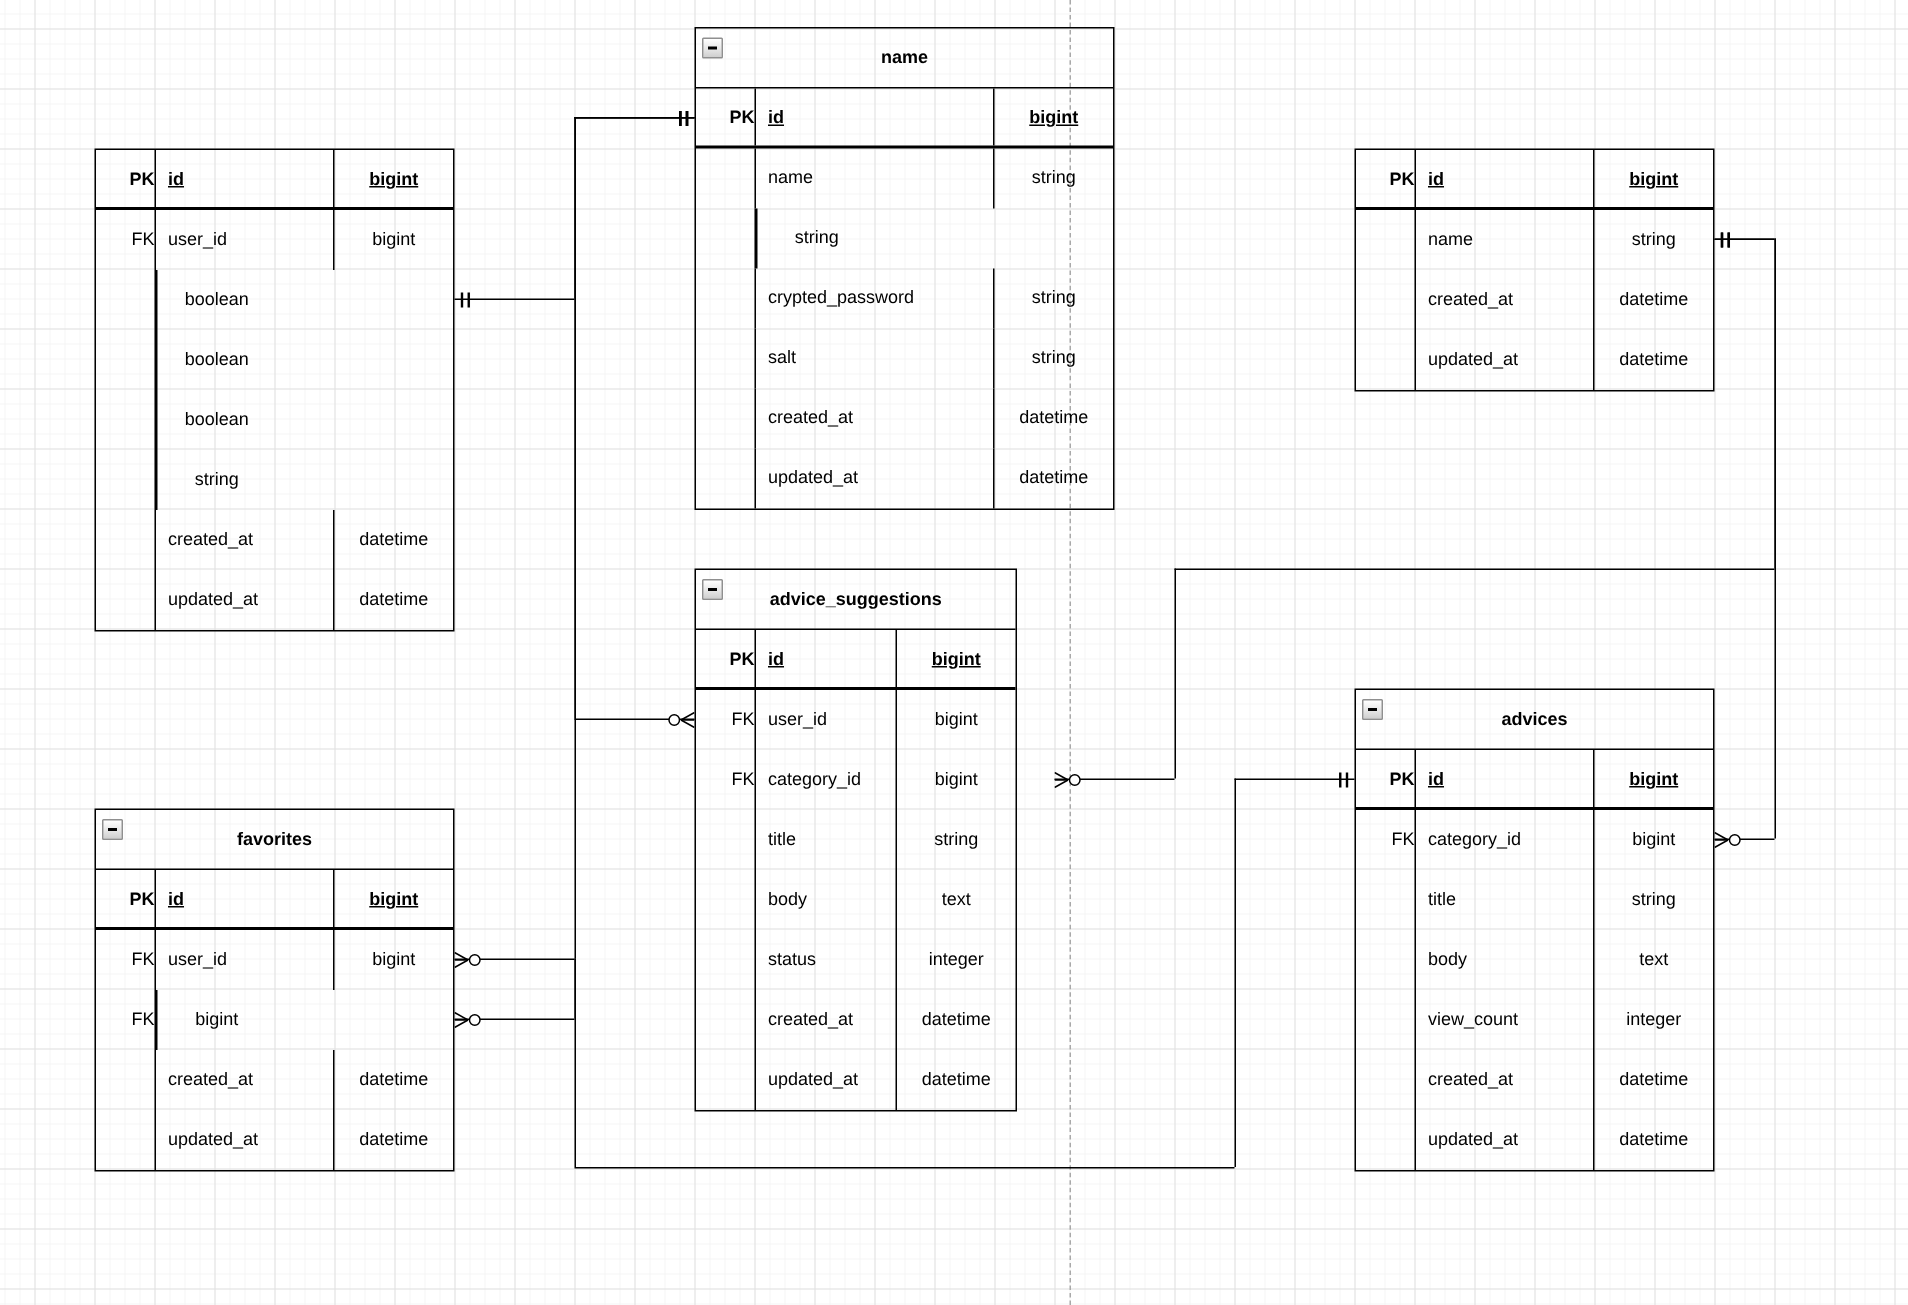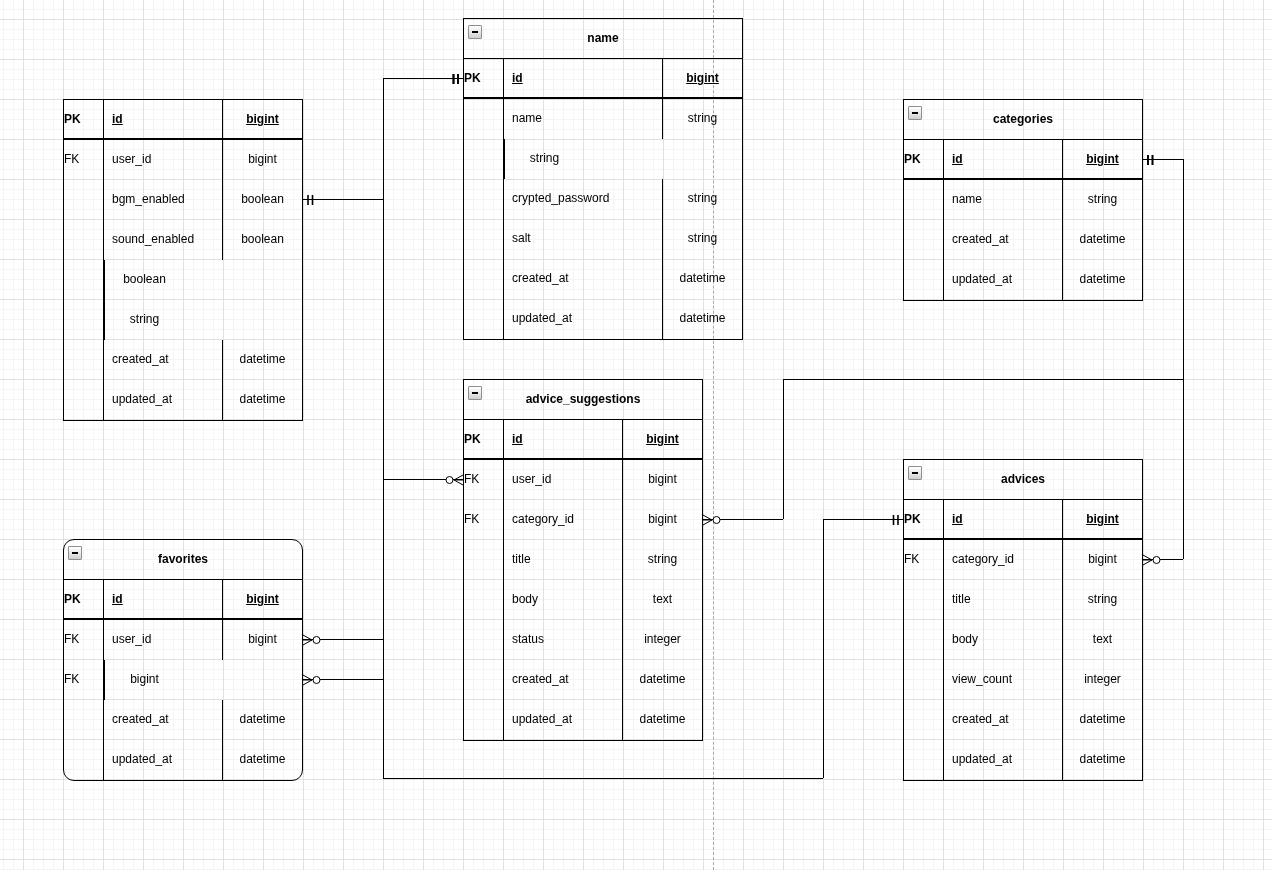--- a/index.html
+++ b/index.html
@@ -38,21 +38,21 @@
     background: linear-gradient(180deg, #ffffff 0%, #e7e7e7 55%, #cfcfcf 100%);
     border-radius: 1px;
   }
   .collapse-icon .minus {
     position: absolute; left: 3px; right: 3px; top: 5px; height: 2px;
     background: #000;
   }
   .er-row { display: flex; height: 40px; box-sizing: border-box; }
   .er-row.pk { border-bottom: 2px solid #000; font-weight: bold; }
   .cell { box-sizing: border-box; line-height: 38px; height: 100%; overflow: hidden; white-space: nowrap; }
-  .cell.key { border-right: 1px solid #000; text-align: left; flex: 0 0 auto; }
+  .cell.key { border-right: 1px solid #000; text-align: right; flex: 0 0 auto; }
   .cell.name { text-align: left; padding-left: 8px; flex: 1 1 auto; }
   .cell.type { border-left: 1px solid #000; text-align: center; flex: 0 0 auto; }
   .er-row.pk .cell.name span, .er-row.pk .cell.type span { text-decoration: underline; }
   .edge-seg { position: absolute; background: #000; z-index: 1; }
   .edge-marker { position: absolute; z-index: 3; }
 </style>
 </head>
 <body>
 
 <div id="canvas">
@@ -183,26 +183,24 @@
         <div class="cell name"><span>id</span></div>
         <div class="cell type" style="flex-basis: 80px; width: 80px;"><span>bigint</span></div>
       </div>
       <div class="er-row">
         <div class="cell key" style="flex-basis: 40px; width: 40px;">FK</div>
         <div class="cell name"><span>user_id</span></div>
         <div class="cell type" style="flex-basis: 80px; width: 80px;"><span>bigint</span></div>
       </div>
       <div class="er-row">
         <div class="cell key" style="flex-basis: 40px; width: 40px;"></div>
-        <div class="cell name"><span>bgm_enabled</span></div>
         <div class="cell type" style="flex-basis: 80px; width: 80px;"><span>boolean</span></div>
       </div>
       <div class="er-row">
         <div class="cell key" style="flex-basis: 40px; width: 40px;"></div>
-        <div class="cell name"><span>sound_enabled</span></div>
         <div class="cell type" style="flex-basis: 80px; width: 80px;"><span>boolean</span></div>
       </div>
       <div class="er-row">
         <div class="cell key" style="flex-basis: 40px; width: 40px;"></div>
         <div class="cell type" style="flex-basis: 80px; width: 80px;"><span>boolean</span></div>
       </div>
       <div class="er-row">
         <div class="cell key" style="flex-basis: 40px; width: 40px;"></div>
         <div class="cell type" style="flex-basis: 80px; width: 80px;"><span>string</span></div>
       </div>
@@ -211,23 +209,20 @@
         <div class="cell name"><span>created_at</span></div>
         <div class="cell type" style="flex-basis: 80px; width: 80px;"><span>datetime</span></div>
       </div>
       <div class="er-row">
         <div class="cell key" style="flex-basis: 40px; width: 40px;"></div>
         <div class="cell name"><span>updated_at</span></div>
         <div class="cell type" style="flex-basis: 80px; width: 80px;"><span>datetime</span></div>
       </div>
     </div>
     <div class="er-table" style="left: 903px; top: 99px; width: 240px;">
-      <div class="er-header"><div class="collapse-icon">
-          <div class="minus"></div>
-        </div><span>categories</span></div>
       <div class="er-row pk">
         <div class="cell key" style="flex-basis: 40px; width: 40px;">PK</div>
         <div class="cell name"><span>id</span></div>
         <div class="cell type" style="flex-basis: 80px; width: 80px;"><span>bigint</span></div>
       </div>
       <div class="er-row">
         <div class="cell key" style="flex-basis: 40px; width: 40px;"></div>
         <div class="cell name"><span>name</span></div>
         <div class="cell type" style="flex-basis: 80px; width: 80px;"><span>string</span></div>
       </div>
@@ -235,21 +230,21 @@
         <div class="cell key" style="flex-basis: 40px; width: 40px;"></div>
         <div class="cell name"><span>created_at</span></div>
         <div class="cell type" style="flex-basis: 80px; width: 80px;"><span>datetime</span></div>
       </div>
       <div class="er-row">
         <div class="cell key" style="flex-basis: 40px; width: 40px;"></div>
         <div class="cell name"><span>updated_at</span></div>
         <div class="cell type" style="flex-basis: 80px; width: 80px;"><span>datetime</span></div>
       </div>
     </div>
-    <div class="er-table" style="left: 463px; top: 379px; width: 240px;">
+    <div class="er-table" style="left: 463px; top: 379px; width: 215px;">
       <div class="er-header"><div class="collapse-icon">
           <div class="minus"></div>
         </div><span>advice_suggestions</span></div>
       <div class="er-row pk">
         <div class="cell key" style="flex-basis: 40px; width: 40px;">PK</div>
         <div class="cell name"><span>id</span></div>
         <div class="cell type" style="flex-basis: 80px; width: 80px;"><span>bigint</span></div>
       </div>
       <div class="er-row">
         <div class="cell key" style="flex-basis: 40px; width: 40px;">FK</div>
@@ -320,21 +315,21 @@
         <div class="cell key" style="flex-basis: 40px; width: 40px;"></div>
         <div class="cell name"><span>created_at</span></div>
         <div class="cell type" style="flex-basis: 80px; width: 80px;"><span>datetime</span></div>
       </div>
       <div class="er-row">
         <div class="cell key" style="flex-basis: 40px; width: 40px;"></div>
         <div class="cell name"><span>updated_at</span></div>
         <div class="cell type" style="flex-basis: 80px; width: 80px;"><span>datetime</span></div>
       </div>
     </div>
-    <div class="er-table" style="left: 63px; top: 539px; width: 240px; border-radius: 11px;">
+    <div class="er-table" style="left: 63px; top: 539px; width: 240px;">
       <div class="er-header"><div class="collapse-icon">
           <div class="minus"></div>
         </div><span>favorites</span></div>
       <div class="er-row pk">
         <div class="cell key" style="flex-basis: 40px; width: 40px;">PK</div>
         <div class="cell name"><span>id</span></div>
         <div class="cell type" style="flex-basis: 80px; width: 80px;"><span>bigint</span></div>
       </div>
       <div class="er-row">
         <div class="cell key" style="flex-basis: 40px; width: 40px;">FK</div>

